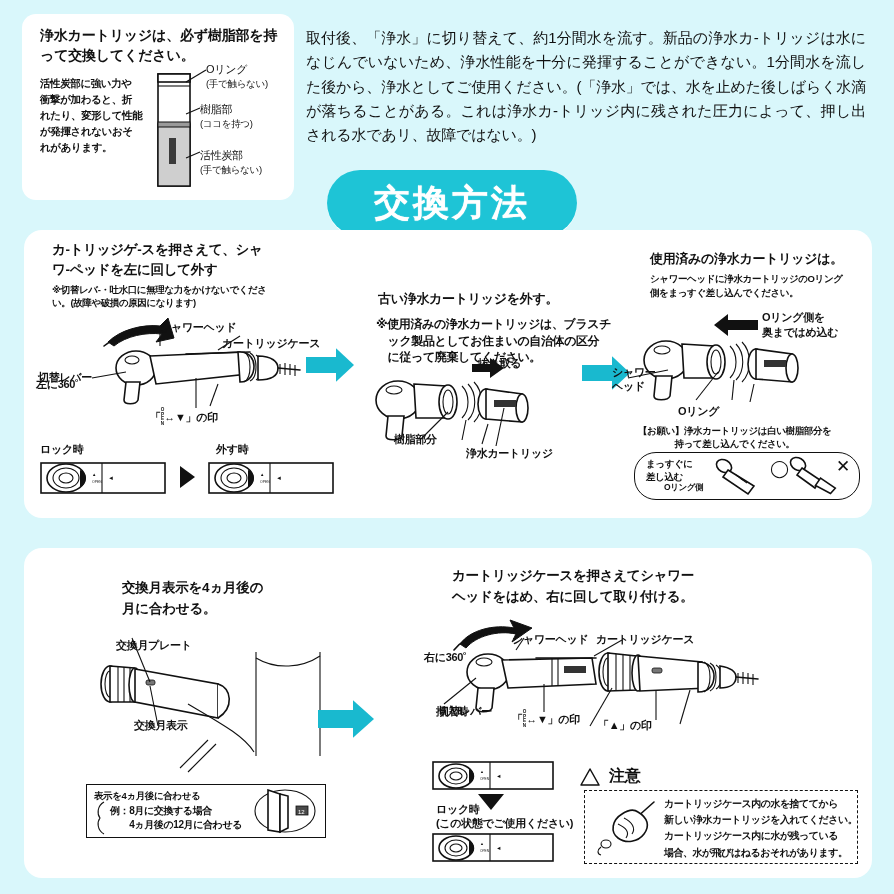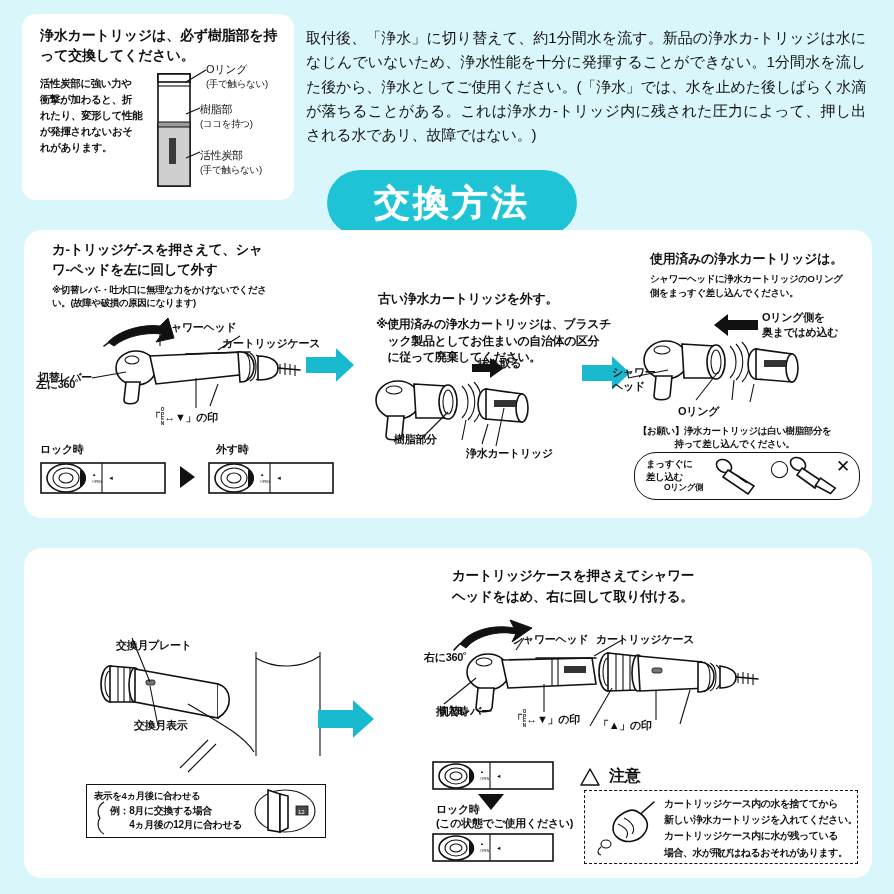--- a/index.html
+++ b/index.html
@@ -320,20 +320,22 @@
 
   <svg class="svgabs" style="left:790px;top:456px;" width="56" height="40">
     <ellipse cx="8" cy="8" rx="8" ry="6" transform="rotate(30 8 8)" class="ink-fill"></ellipse>
     <path d="M12,12 L30,24 L25,32 L7,19 Z" class="ink-fill"></path>
     <path d="M30,22 L46,30 L42,36 L26,30 Z" class="ink-fill" transform="rotate(8 30 26)"></path>
   </svg>
   <div class="t bold" style="left:836px;top:456px;font-size:17px;">✕</div>
 
   <div class="panel" id="panel-bottom"></div>
 
+  <div class="t" style="left:122px;top:578px;font-size:13.5px;font-weight:bold;line-height:1.55;letter-spacing:-0.2px;">交換月表示を4ヵ月後の
+月に合わせる。</div>
 
   <div class="t lbl-b" style="left:116px;top:638px;">交換月プレート</div>
 
   <svg class="svgabs" style="left:88px;top:652px;" width="250" height="120">
 
     <ellipse cx="22" cy="32" rx="9" ry="18" class="ink-fill"></ellipse>
     <ellipse cx="22" cy="32" rx="5" ry="13" class="ink-thin"></ellipse>
     <path d="M22,14 L46,16 L46,50 L22,50 Z" class="ink-fill"></path>
     <path d="M30,14 L30,50 M36,15 L36,50 M42,15 L42,50" class="ink-thin"></path>
     <ellipse cx="47" cy="33" rx="6" ry="17" class="ink-fill"></ellipse>

